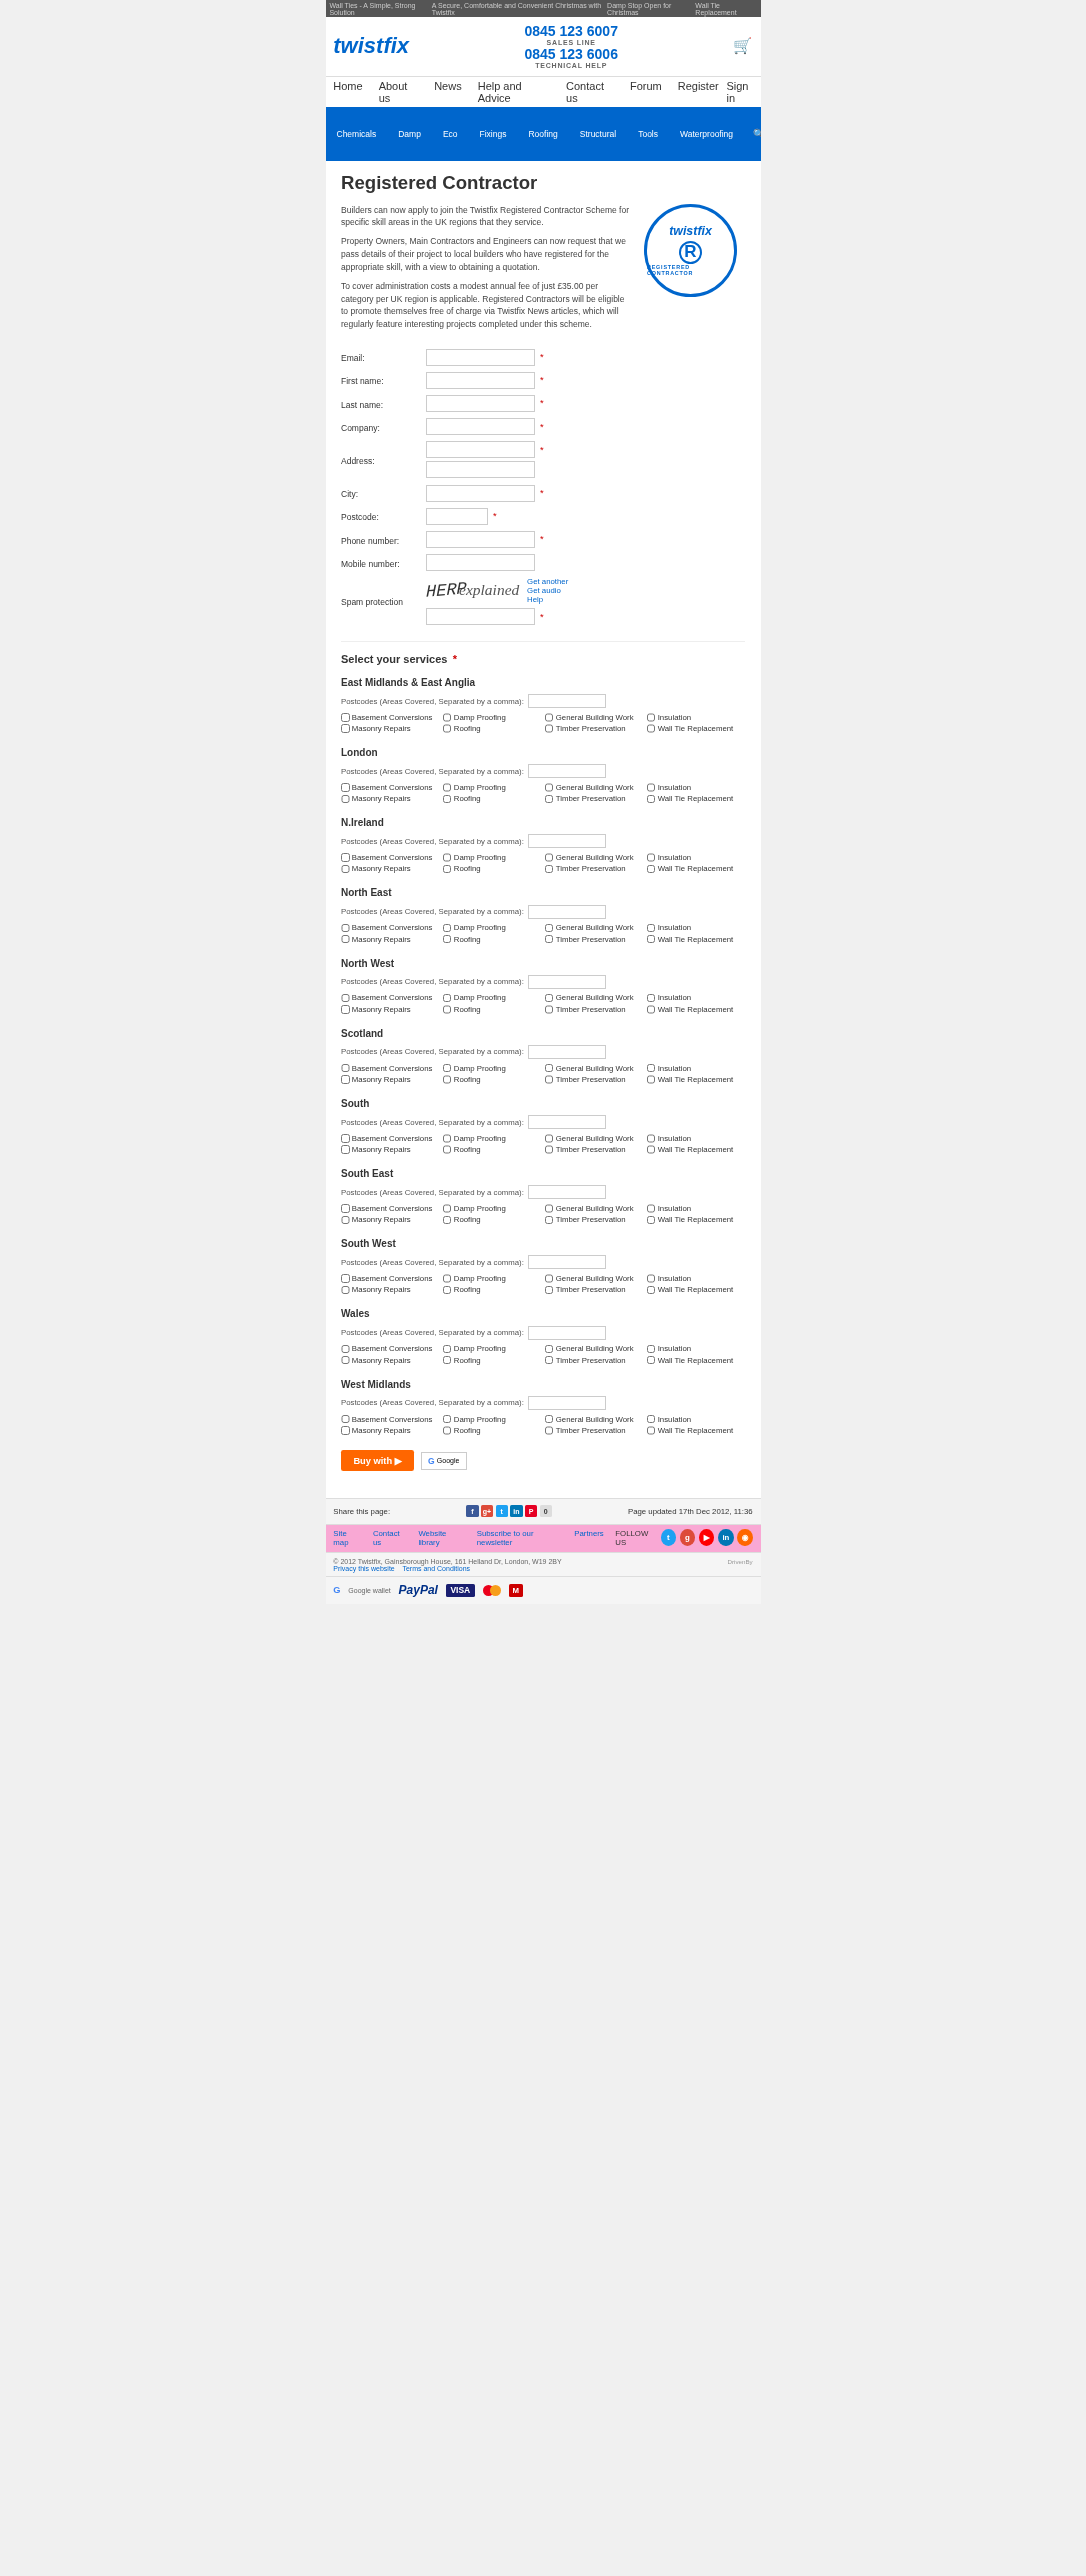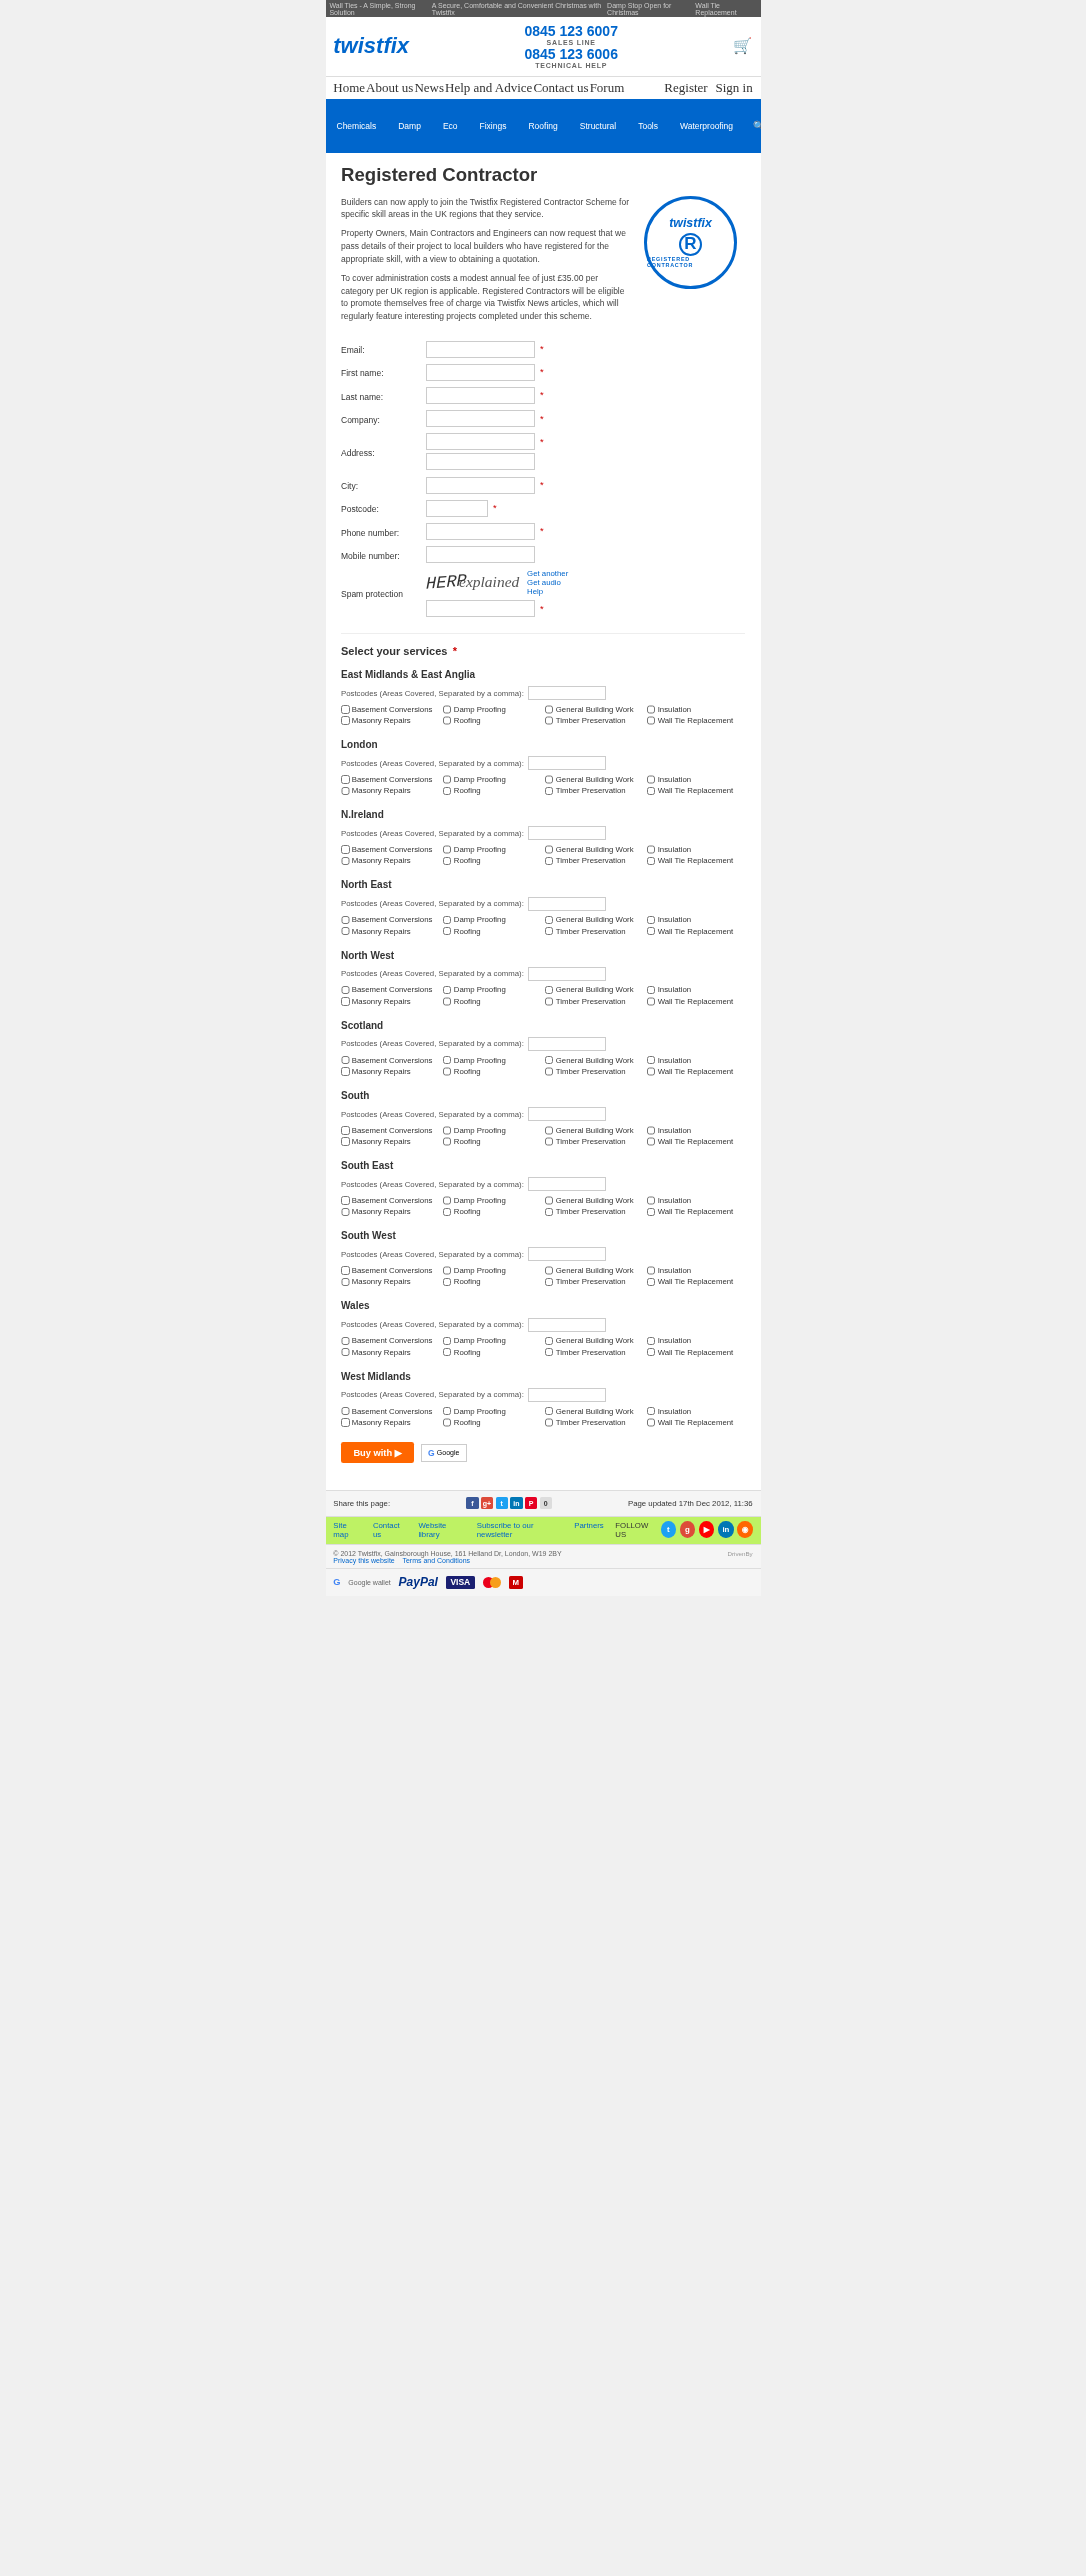--- a/index.html
+++ b/index.html
@@ -11,21 +11,21 @@
     
     .header { background: #fff; padding: 6.2px 7.8px; display: flex; align-items: center; justify-content: space-between; }
     .logo { color: #0066cc; font-size: 22px; font-weight: bold; font-style: italic; }
     .phone-block { text-align: center; font-size: 8.5px; }
     .phone-main { color: #0066cc; font-size: 14px; font-weight: bold; }
     .phone-label { color: #666; font-size: 7px; font-weight: bold; letter-spacing: 0.8px; }
     .phone-secondary { color: #0066cc; font-size: 14px; font-weight: bold; }
     .cart-icon { color: #0066cc; font-size: 15.5px; }
     
     
-    .nav-bar { background: #fff; border-top: 0.8px solid #ddd; padding: 3.1px 7.8px; display: flex; gap: 1px; font-size: 13px; font-family: Liberation Serif, serif; }
+    .nav-bar { background: #fff; border-top: 0.8px solid #ddd; padding: 3.1px 7.8px; display: flex; gap: 16px; font-size: 11px; }
     .nav-bar a { color: #333; text-decoration: none; }
     .nav-right { margin-left: auto; display: flex; gap: 7.8px; }
     
     
     .cat-nav { background: #0066cc; display: flex; align-items: center; padding: 0; }
     .cat-nav a { color: #fff; text-decoration: none; padding: 22px 11px; font-size: 8.5px; display: block; }
     .cat-nav .search-icon { margin-left: auto; color: #fff; padding: 6.2px 9.3px; cursor: pointer; }
     
     
     .main-content { background: #fff; padding: 11.6px 15.5px; }
@@ -76,21 +76,21 @@
     .submit-row { margin-top: 15.5px; margin-bottom: 15.5px; }
     .submit-btn { background: #ff6600; color: #fff; border: none; padding: 4.7px 12.4px; font-size: 9.3px; font-weight: bold; cursor: pointer; border-radius: 2.3px; margin-right: 3.9px; }
     .google-btn { display: inline-flex; align-items: center; gap: 2.3px; background: #fff; border: 0.8px solid #ccc; padding: 3.1px 6.2px; font-size: 7.8px; cursor: pointer; }
     
     
     .share-row { background: #f5f5f5; padding: 6.2px 7.8px; display: flex; justify-content: space-between; align-items: center; font-size: 7.8px; border-top: 0.8px solid #ddd; }
     .share-icons { display: flex; gap: 2.3px; }
     .share-icon { width: 12.4px; height: 12.4px; border-radius: 1.6px; display: inline-flex; align-items: center; justify-content: center; color: #fff; font-size: 7px; font-weight: bold; }
     
     
-    .footer-links { background: #bef264; padding: 4.7px 7.8px; display: flex; gap: 11.6px; font-size: 7.8px; border-top: 0.8px solid #ddd; }
+    .footer-links { background: #f9a8d4; padding: 4.7px 7.8px; display: flex; gap: 11.6px; font-size: 7.8px; border-top: 0.8px solid #ddd; }
     .footer-links a { color: #0066cc; text-decoration: none; }
     .footer-social { display: flex; gap: 3.9px; margin-left: auto; }
     .social-circle { width: 17px; height: 17px; border-radius: 50%; display: flex; align-items: center; justify-content: center; color: #fff; font-size: 7.8px; font-weight: bold; }
     
     .footer-address { background: #f5f5f5; padding: 4.7px 7.8px; font-size: 7px; color: #666; border-top: 0.8px solid #ddd; display: flex; justify-content: space-between; }
     .footer-address a { color: #0066cc; }
     
     
     .payment-footer { background: #f5f5f5; padding: 6.2px 7.8px; display: flex; align-items: center; gap: 7.8px; border-top: 0.8px solid #ddd; }
     

